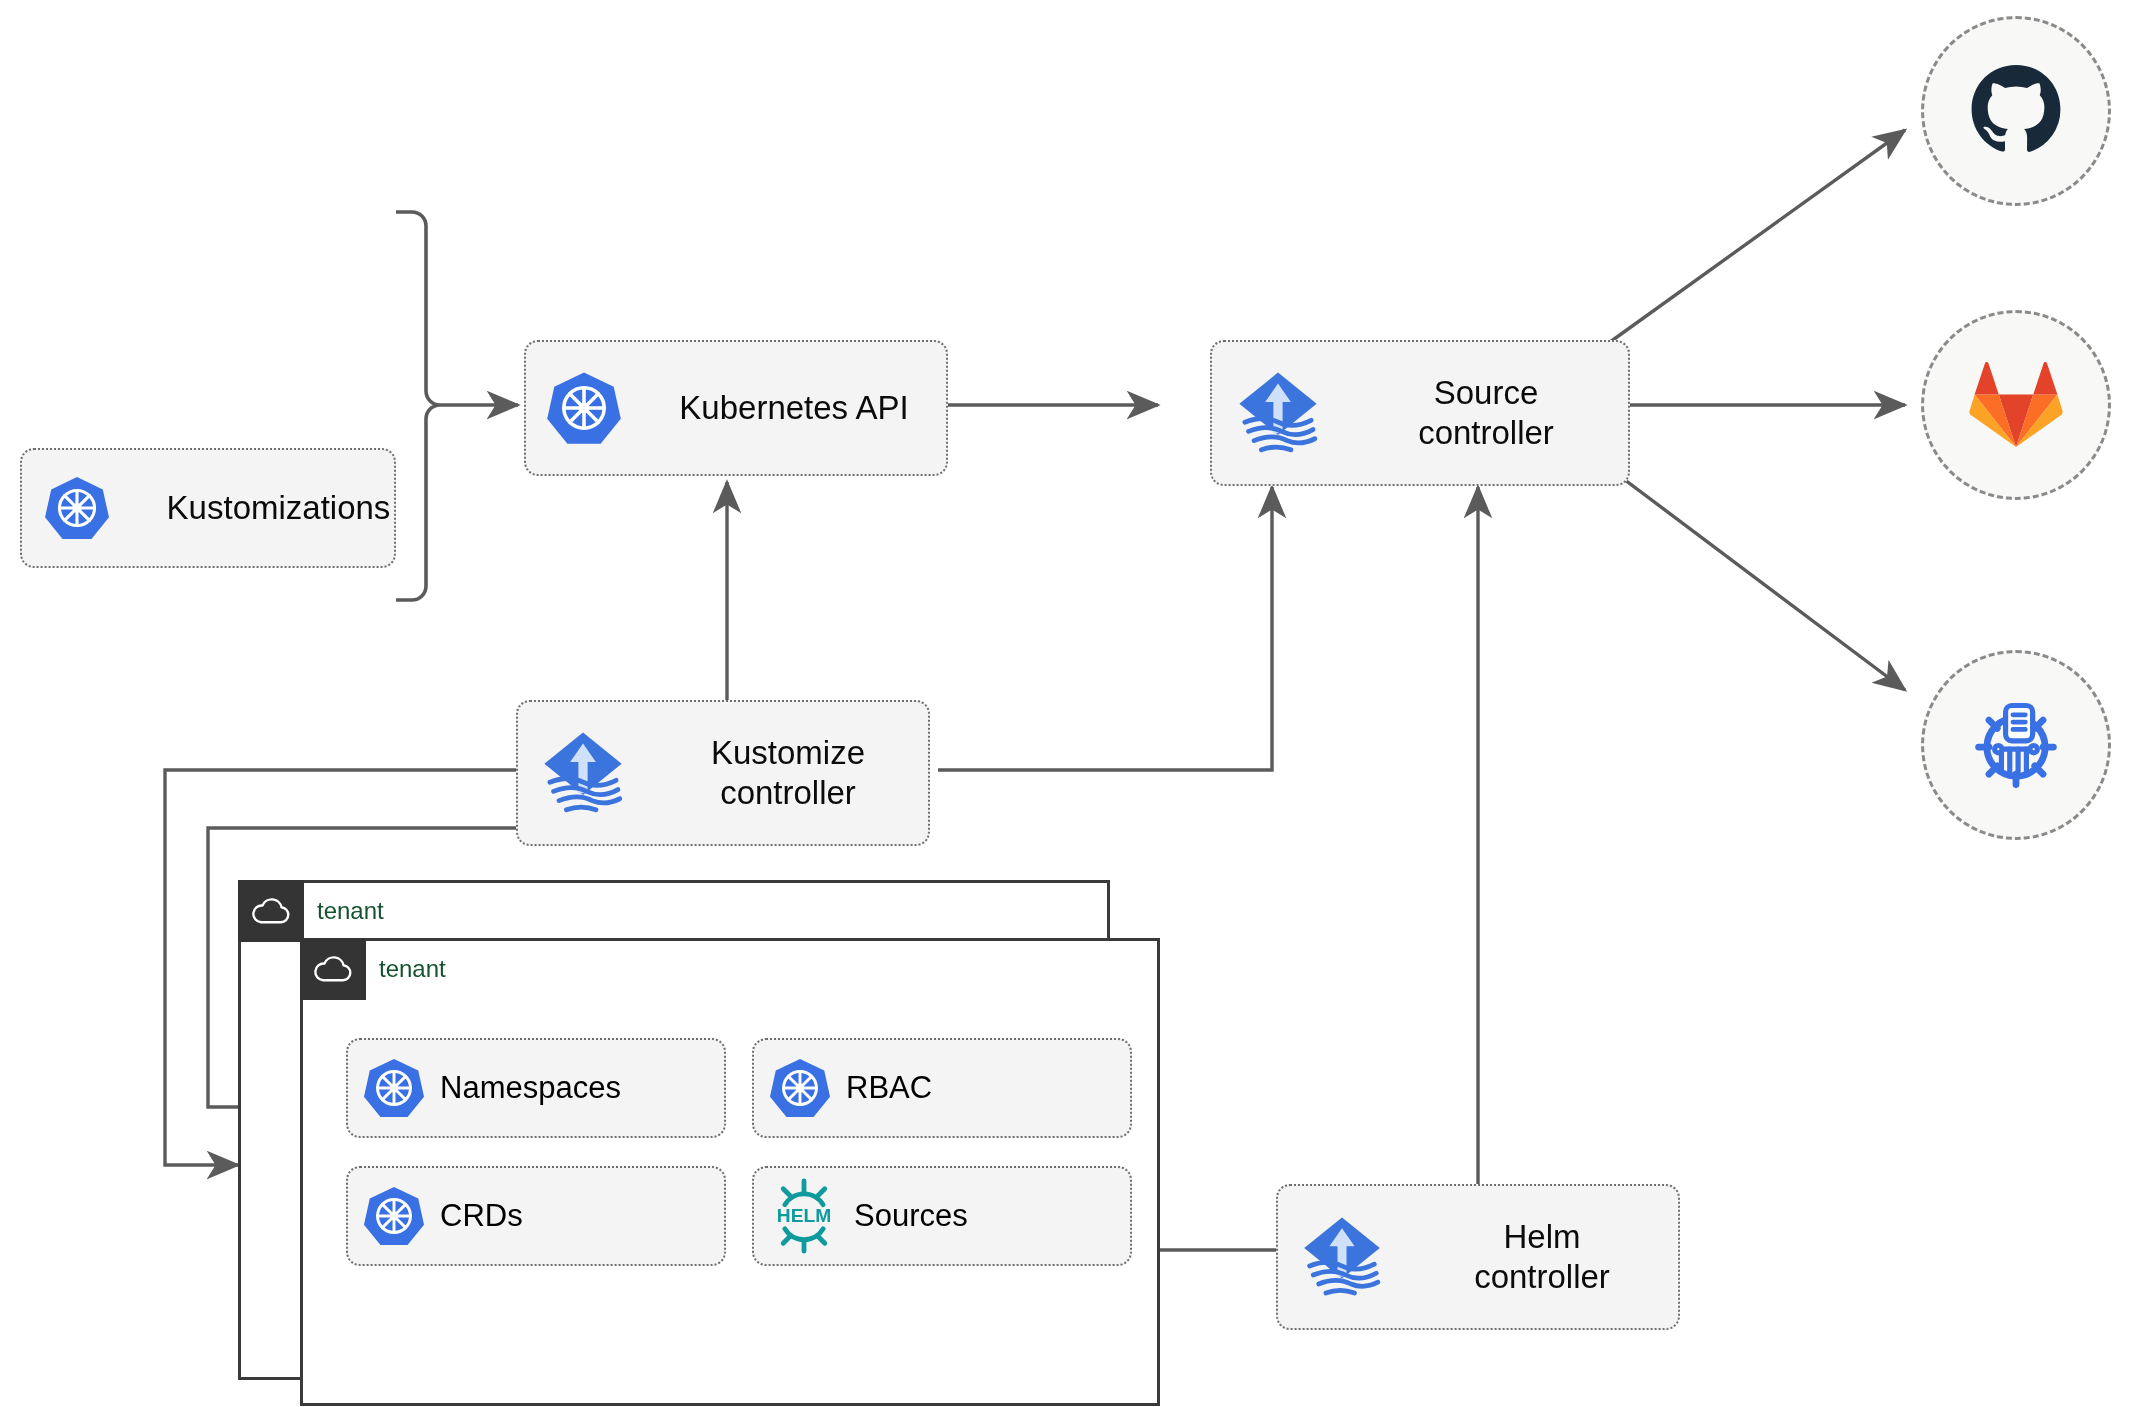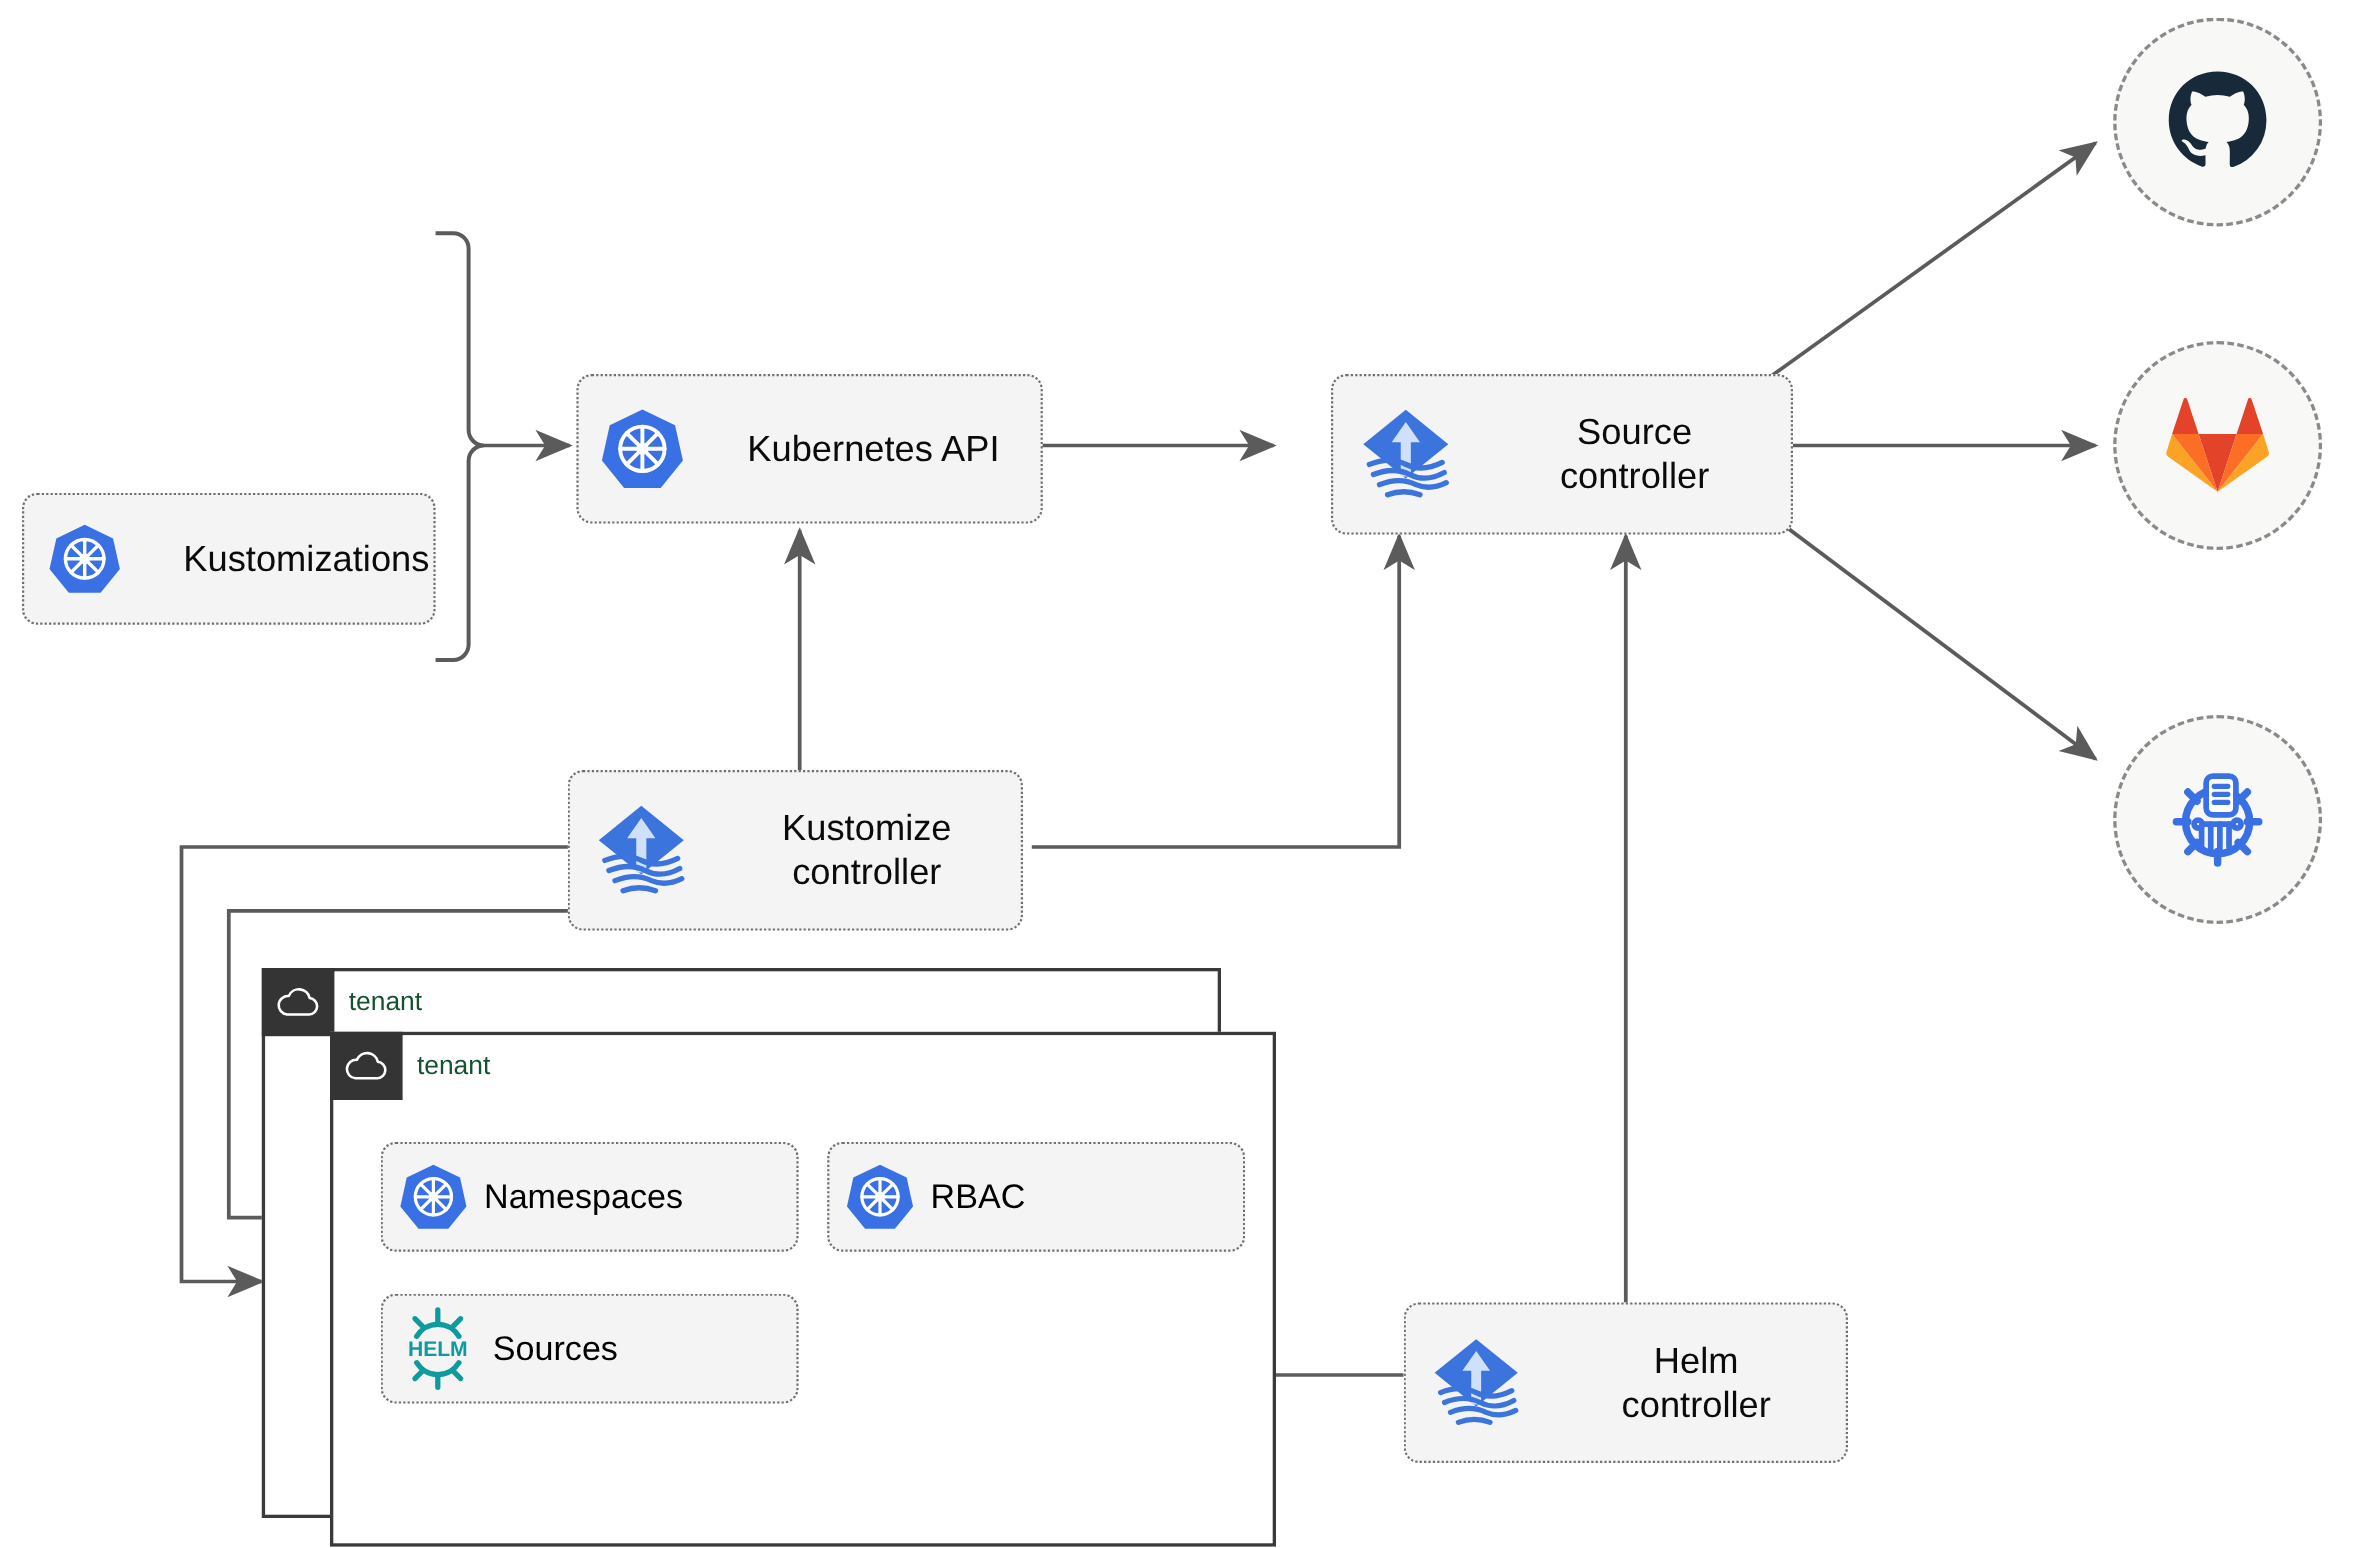--- a/index.html
+++ b/index.html
@@ -18,21 +18,21 @@
   .circ{position:absolute;box-sizing:border-box;border:3px dashed #8a8a8a;border-radius:50%;
         background:#f8f8f7;display:flex;align-items:center;justify-content:center;}
 
   .tenant{position:absolute;box-sizing:border-box;background:#ffffff;border:3px solid #3a3a3a;}
   .tenant .bar{position:absolute;left:-3px;top:-3px;width:66px;height:62px;background:#343434;
                display:flex;align-items:center;justify-content:center;}
   .tenant .tname{position:absolute;top:-3px;height:62px;display:flex;align-items:center;
                  font-size:24px;color:#14532d;}
 
   .stack{position:absolute;display:grid;grid-template-columns:repeat(2,380px);
-         grid-template-rows:repeat(2,100px);gap:38px 26px;}
+         grid-template-rows:repeat(2,100px);gap:28px 26px;}
   .cell{position:relative;box-sizing:border-box;background:#f4f4f4;border:2px dotted #6f6f6f;
         border-radius:14px;display:flex;align-items:center;}
 </style>
 </head>
 <body>
 
 <div id="stage">
 
   <svg id="wires" viewBox="0 0 2144 1407">
     <defs>
@@ -239,20 +239,33 @@
           <g fill="none" stroke="#fff" stroke-width="3" stroke-linecap="round">
             <circle cx="32" cy="32" r="17"></circle>
               <circle cx="32" cy="32" r="4.6" fill="#fff" stroke="none"></circle>
             <path d="M32 15v13M32 36v13M15 32h13M36 32h13M20 20l9 9M35 35l9 9M44 20l-9 9M29 35l-9 9"></path>
           </g>
         </svg>
       </span>
       <span class="lbl lbl-md">RBAC</span>
     </div>
 
+    <div class="cell">
+      <span class="ico" style="width:92px;display:flex;align-items:center;justify-content:center;">
+        <svg width="62" height="62" viewBox="0 0 64 64">
+          <path d="M32 2 57 14 63 41 46 62 18 62 1 41 7 14Z" fill="#3970E4"></path>
+          <g fill="none" stroke="#fff" stroke-width="3" stroke-linecap="round">
+            <circle cx="32" cy="32" r="17"></circle>
+              <circle cx="32" cy="32" r="4.6" fill="#fff" stroke="none"></circle>
+            <path d="M32 15v13M32 36v13M15 32h13M36 32h13M20 20l9 9M35 35l9 9M44 20l-9 9M29 35l-9 9"></path>
+          </g>
+        </svg>
+      </span>
+      <span class="lbl lbl-md">CRDs</span>
+    </div>
 
     <div class="cell">
       <span class="ico" style="width:100px;display:flex;align-items:center;justify-content:center;">
         <svg width="80" height="80" viewBox="0 0 100 100">
           <g stroke="#0F9A9E" stroke-width="6" fill="none" stroke-linecap="round">
             <path d="M26 36a28 28 0 0 1 48 0"></path>
             <path d="M26 66a28 28 0 0 0 48 0"></path>
             <path d="M50 6v14M50 80v14
                      M24 16l9 9M67 75l9 9M76 16l-9 9M33 75l-9 9"></path>
           </g>

